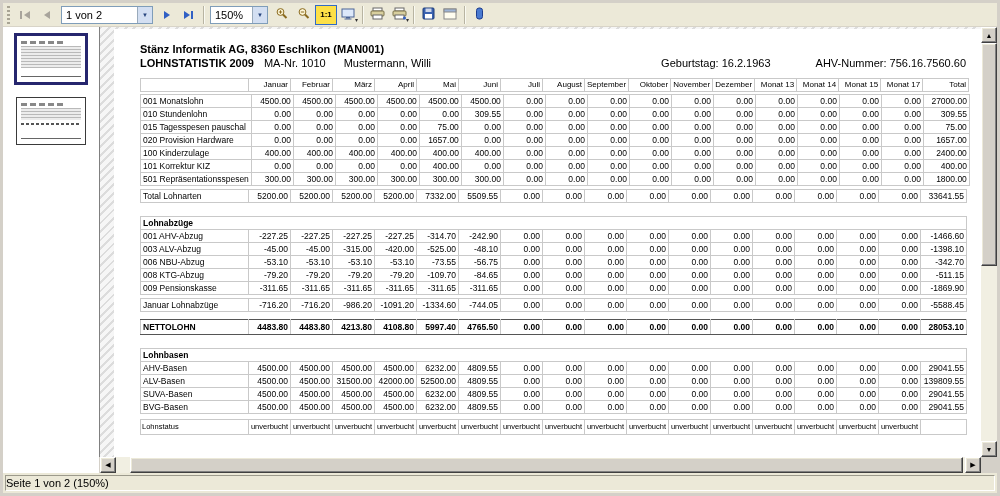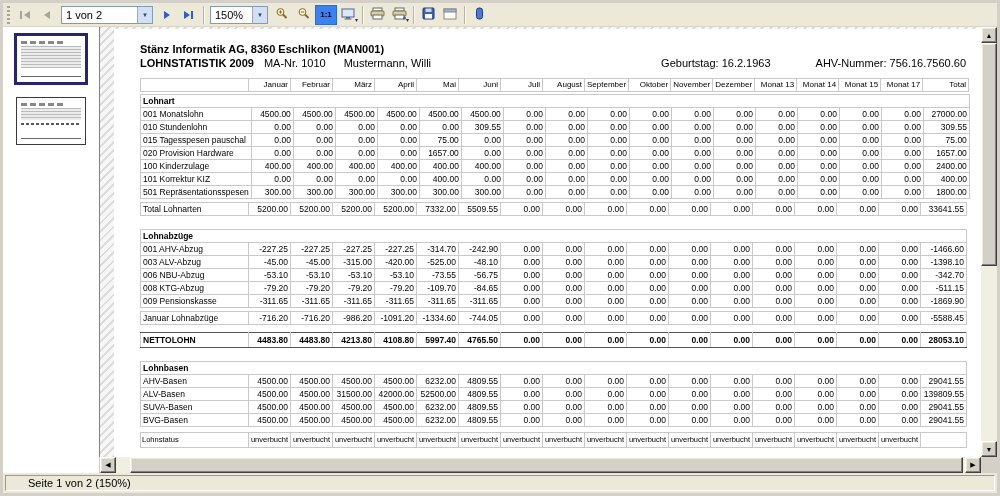--- a/index.html
+++ b/index.html
@@ -21,21 +21,21 @@
   .gmin { width:5px; height:2px; background:#000; margin-top:5px; }
   .gmax { width:7px; height:6px; border:1px solid #000; border-top:2px solid #000; }
 
   
   .toolbar { height:24px; flex:0 0 24px; background:#ece9d8; display:flex; align-items:center;
              padding:0 2px; border-bottom:1px solid #d8d4c8; }
   .grip { width:3px; height:18px; margin:0 4px 0 2px;
           background-image:repeating-linear-gradient(to bottom,#a8a494 0 2px,transparent 2px 4px); }
   .tbtn { height:20px; min-width:22px; background:transparent; border:1px solid transparent;
           display:flex; align-items:center; justify-content:center; position:relative; }
-  .tbtn.active { background:#3b82f6; border:1px solid #316ac5; }
+  .tbtn.active { background:#fde047; border:1px solid #316ac5; }
   .onetoone { font-size:8px; font-weight:bold; color:#000; }
   .marrow { position:absolute; right:0px; bottom:1px; font-size:6px; color:#333; line-height:6px; }
   .sep { width:1px; height:18px; background:#b8b4a2; margin:0 3px; box-shadow:1px 0 0 #fafaf2; }
   .combo { height:18px; background:#fff; border:1px solid #7f9db9; display:flex; align-items:stretch;
            font-size:11px; margin:0 3px; }
   .combo .ctxt { flex:1; padding:1px 4px; line-height:14px; color:#000; }
   .combo .cbtn { width:15px; background:#d3dff2; border-left:1px solid #9ab; display:flex;
                  align-items:center; justify-content:center; font-size:6px; color:#27457e; }
   .page-combo { width:92px; } .zoom-combo { width:58px; }
 
@@ -100,21 +100,21 @@
   .hspacer { width:97px; flex:0 0 97px; background:#fff; border-right:1px solid #d4d0c8; }
   .htrack { flex:1; position:relative; background:#f1efe2; }
   .hthumb { position:absolute; left:14px; top:0; bottom:0; right:2px; background:#d4d0c8;
             border:1px solid; border-color:#fff #404040 #404040 #fff;
             box-shadow:inset -1px -1px 0 #808080, inset 1px 1px 0 #ece9d8; }
   .corner { width:16px; flex:0 0 16px; background:#d4d0c8; }
 
   
   .statusbar { height:20px; flex:0 0 20px; background:#ece9d8; padding:2px; }
   .status-field { height:16px; border:1px solid; border-color:#9c9a8c #fff #fff #9c9a8c;
-                  font-size:11px; padding:0 22px; display:flex; align-items:center; color:#000; }
+                  font-size:11px; padding:0 0; display:flex; align-items:center; color:#000; }
 </style>
 </head>
 <body>
 
 <div class="window">
 
 
   <div class="toolbar">
     <span class="grip"></span>
 
@@ -314,23 +314,20 @@
                 <col style="width: 42px;">
                 <col style="width: 42px;">
                 <col style="width: 42px;">
                 <col style="width: 42px;">
                 <col style="width: 42px;">
                 <col style="width: 42px;">
                 <col style="width: 46px;">
               </colgroup>
               <tbody>
                 <tr>
-                  <td colspan="18" class="sec-title">Lohnart</td>
-                </tr>
-                <tr>
                   <td class="lbl">001 Monatslohn</td>
                   <td class="val">4500.00</td>
                   <td class="val">4500.00</td>
                   <td class="val">4500.00</td>
                   <td class="val">4500.00</td>
                   <td class="val">4500.00</td>
                   <td class="val">4500.00</td>
                   <td class="val">0.00</td>
                   <td class="val">0.00</td>
                   <td class="val">0.00</td>

